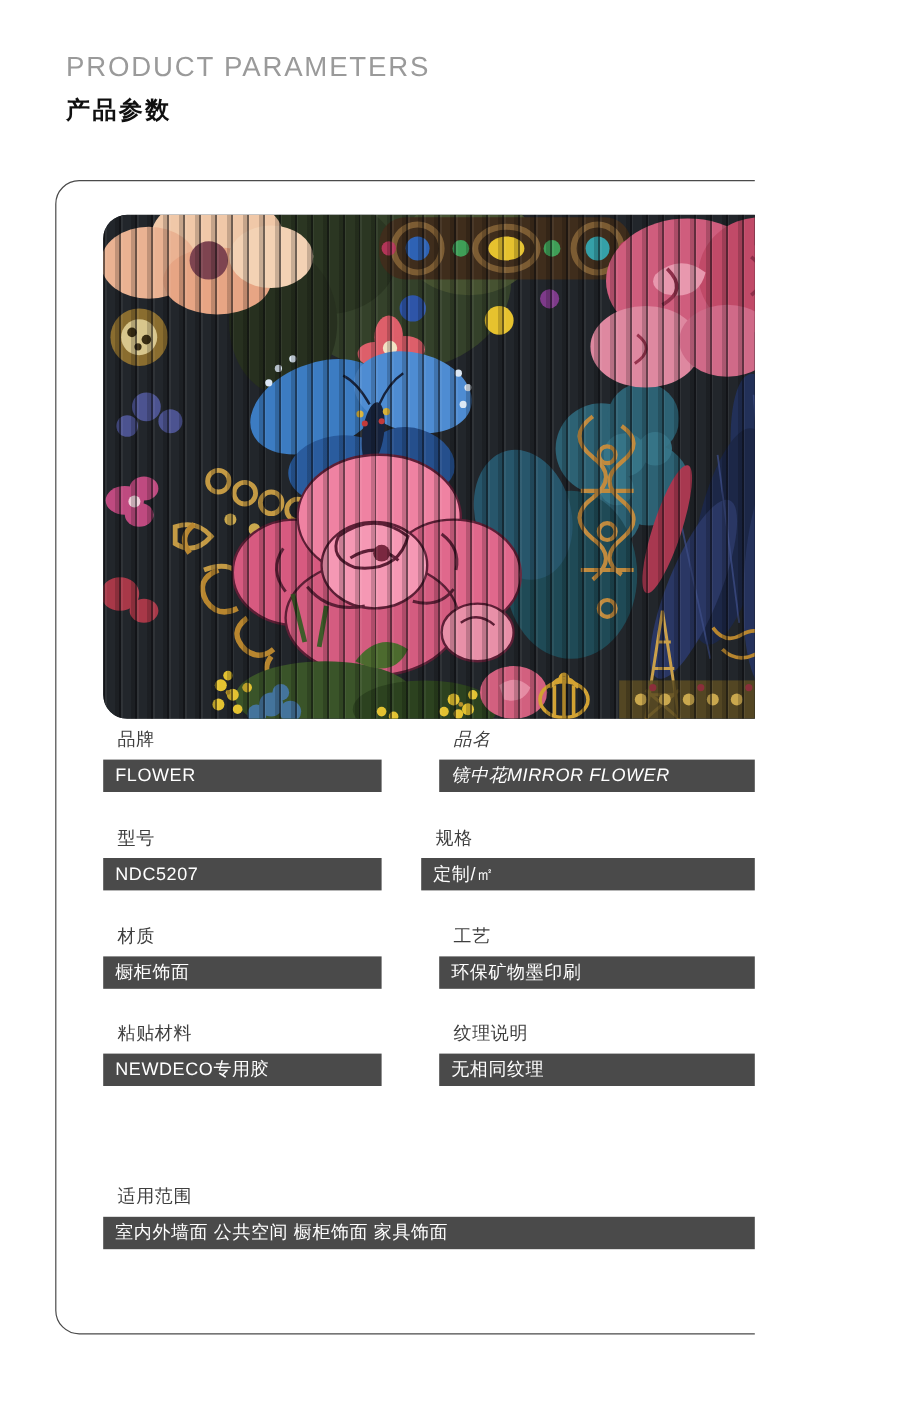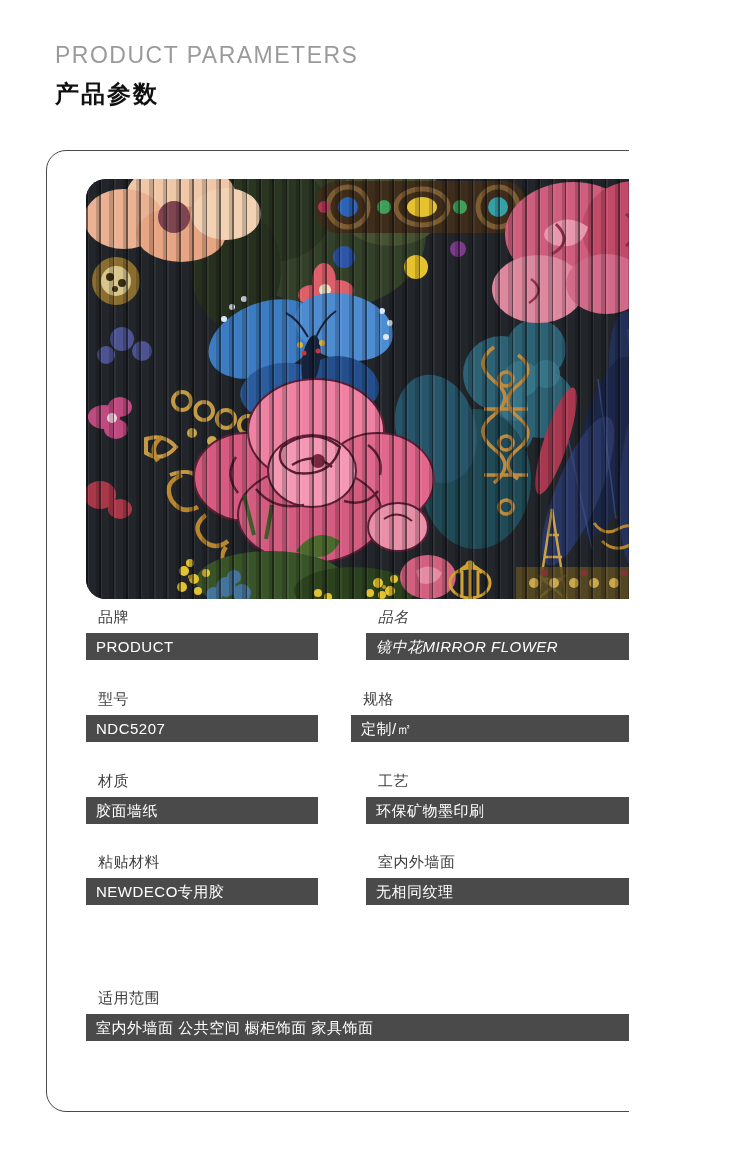--- a/index.html
+++ b/index.html
@@ -3,21 +3,21 @@
 <meta charset="utf-8">
 <style>
   * { margin:0; padding:0; box-sizing:border-box; }
   html,body { background:#ffffff; }
   .page {
     position:relative; width:629px; height:1168px; background:#ffffff;
     font-family:"Liberation Sans","DejaVu Sans",sans-serif; overflow:hidden;
   }
   .header { position:absolute; left:55px; top:42px; }
   .title-en { font-size:23px; color:#9a9a9a; letter-spacing:1.5px; font-weight:400; }
-  .title-zh { margin-top:9px; font-size:24px; color:#101010; font-weight:700; letter-spacing:2px; }
+  .title-zh { margin-top:9px; font-size:20px; color:#101010; font-weight:700; letter-spacing:2px; }
 
   .card {
     position:absolute; left:46px; top:150px; width:656px; height:962px;
     border:1.5px solid #4a4a4a; border-radius:20px; background:#ffffff;
   }
   .artwork {
     position:absolute; left:39px; top:28px; width:580px; height:420px;
     border-radius:20px; overflow:hidden; background:#22262b;
   }
   .artwork svg { display:block; width:100%; height:100%; }
@@ -283,51 +283,51 @@
             <circle cx="458" cy="394" r="3"></circle>
             <circle cx="498" cy="394" r="3"></circle>
             <circle cx="538" cy="394" r="3"></circle>
           </g>
       </svg>
       <div class="stripes"></div>
     </div>
 
     <div class="field" style="left:39px; top:456px; width:232px;">
       <div class="flabel">品牌</div>
-      <div class="fvalue">PRODUCT</div>
+      <div class="fvalue">FLOWER</div>
     </div>
     <div class="field" style="left:319px; top:456px; width:297px;font-style:italic;">
       <div class="flabel">品名</div>
       <div class="fvalue">镜中花MIRROR FLOWER</div>
     </div>
 
     <div class="field" style="left:39px; top:538px; width:232px;">
       <div class="flabel">型号</div>
       <div class="fvalue">NDC5207</div>
     </div>
     <div class="field" style="left:304px; top:538px; width:297px;">
       <div class="flabel">规格</div>
       <div class="fvalue">定制/㎡</div>
     </div>
 
     <div class="field" style="left:39px; top:620px; width:232px;">
       <div class="flabel">材质</div>
-      <div class="fvalue">胶面墙纸</div>
+      <div class="fvalue">橱柜饰面</div>
     </div>
     <div class="field" style="left:39px; top:701px; width:232px;">
       <div class="flabel">粘贴材料</div>
       <div class="fvalue">NEWDECO专用胶</div>
     </div>
 
     <div class="field" style="left:319px; top:620px; width:297px;">
       <div class="flabel">工艺</div>
       <div class="fvalue">环保矿物墨印刷</div>
     </div>
     <div class="field" style="left:319px; top:701px; width:297px;">
-      <div class="flabel">室内外墙面</div>
+      <div class="flabel">纹理说明</div>
       <div class="fvalue">无相同纹理</div>
     </div>
 
     <div class="field" style="left:39px; top:837px; width:577px;">
       <div class="flabel">适用范围</div>
       <div class="fvalue">室内外墙面 公共空间 橱柜饰面 家具饰面</div>
     </div>
 
   </div>
 </div>

